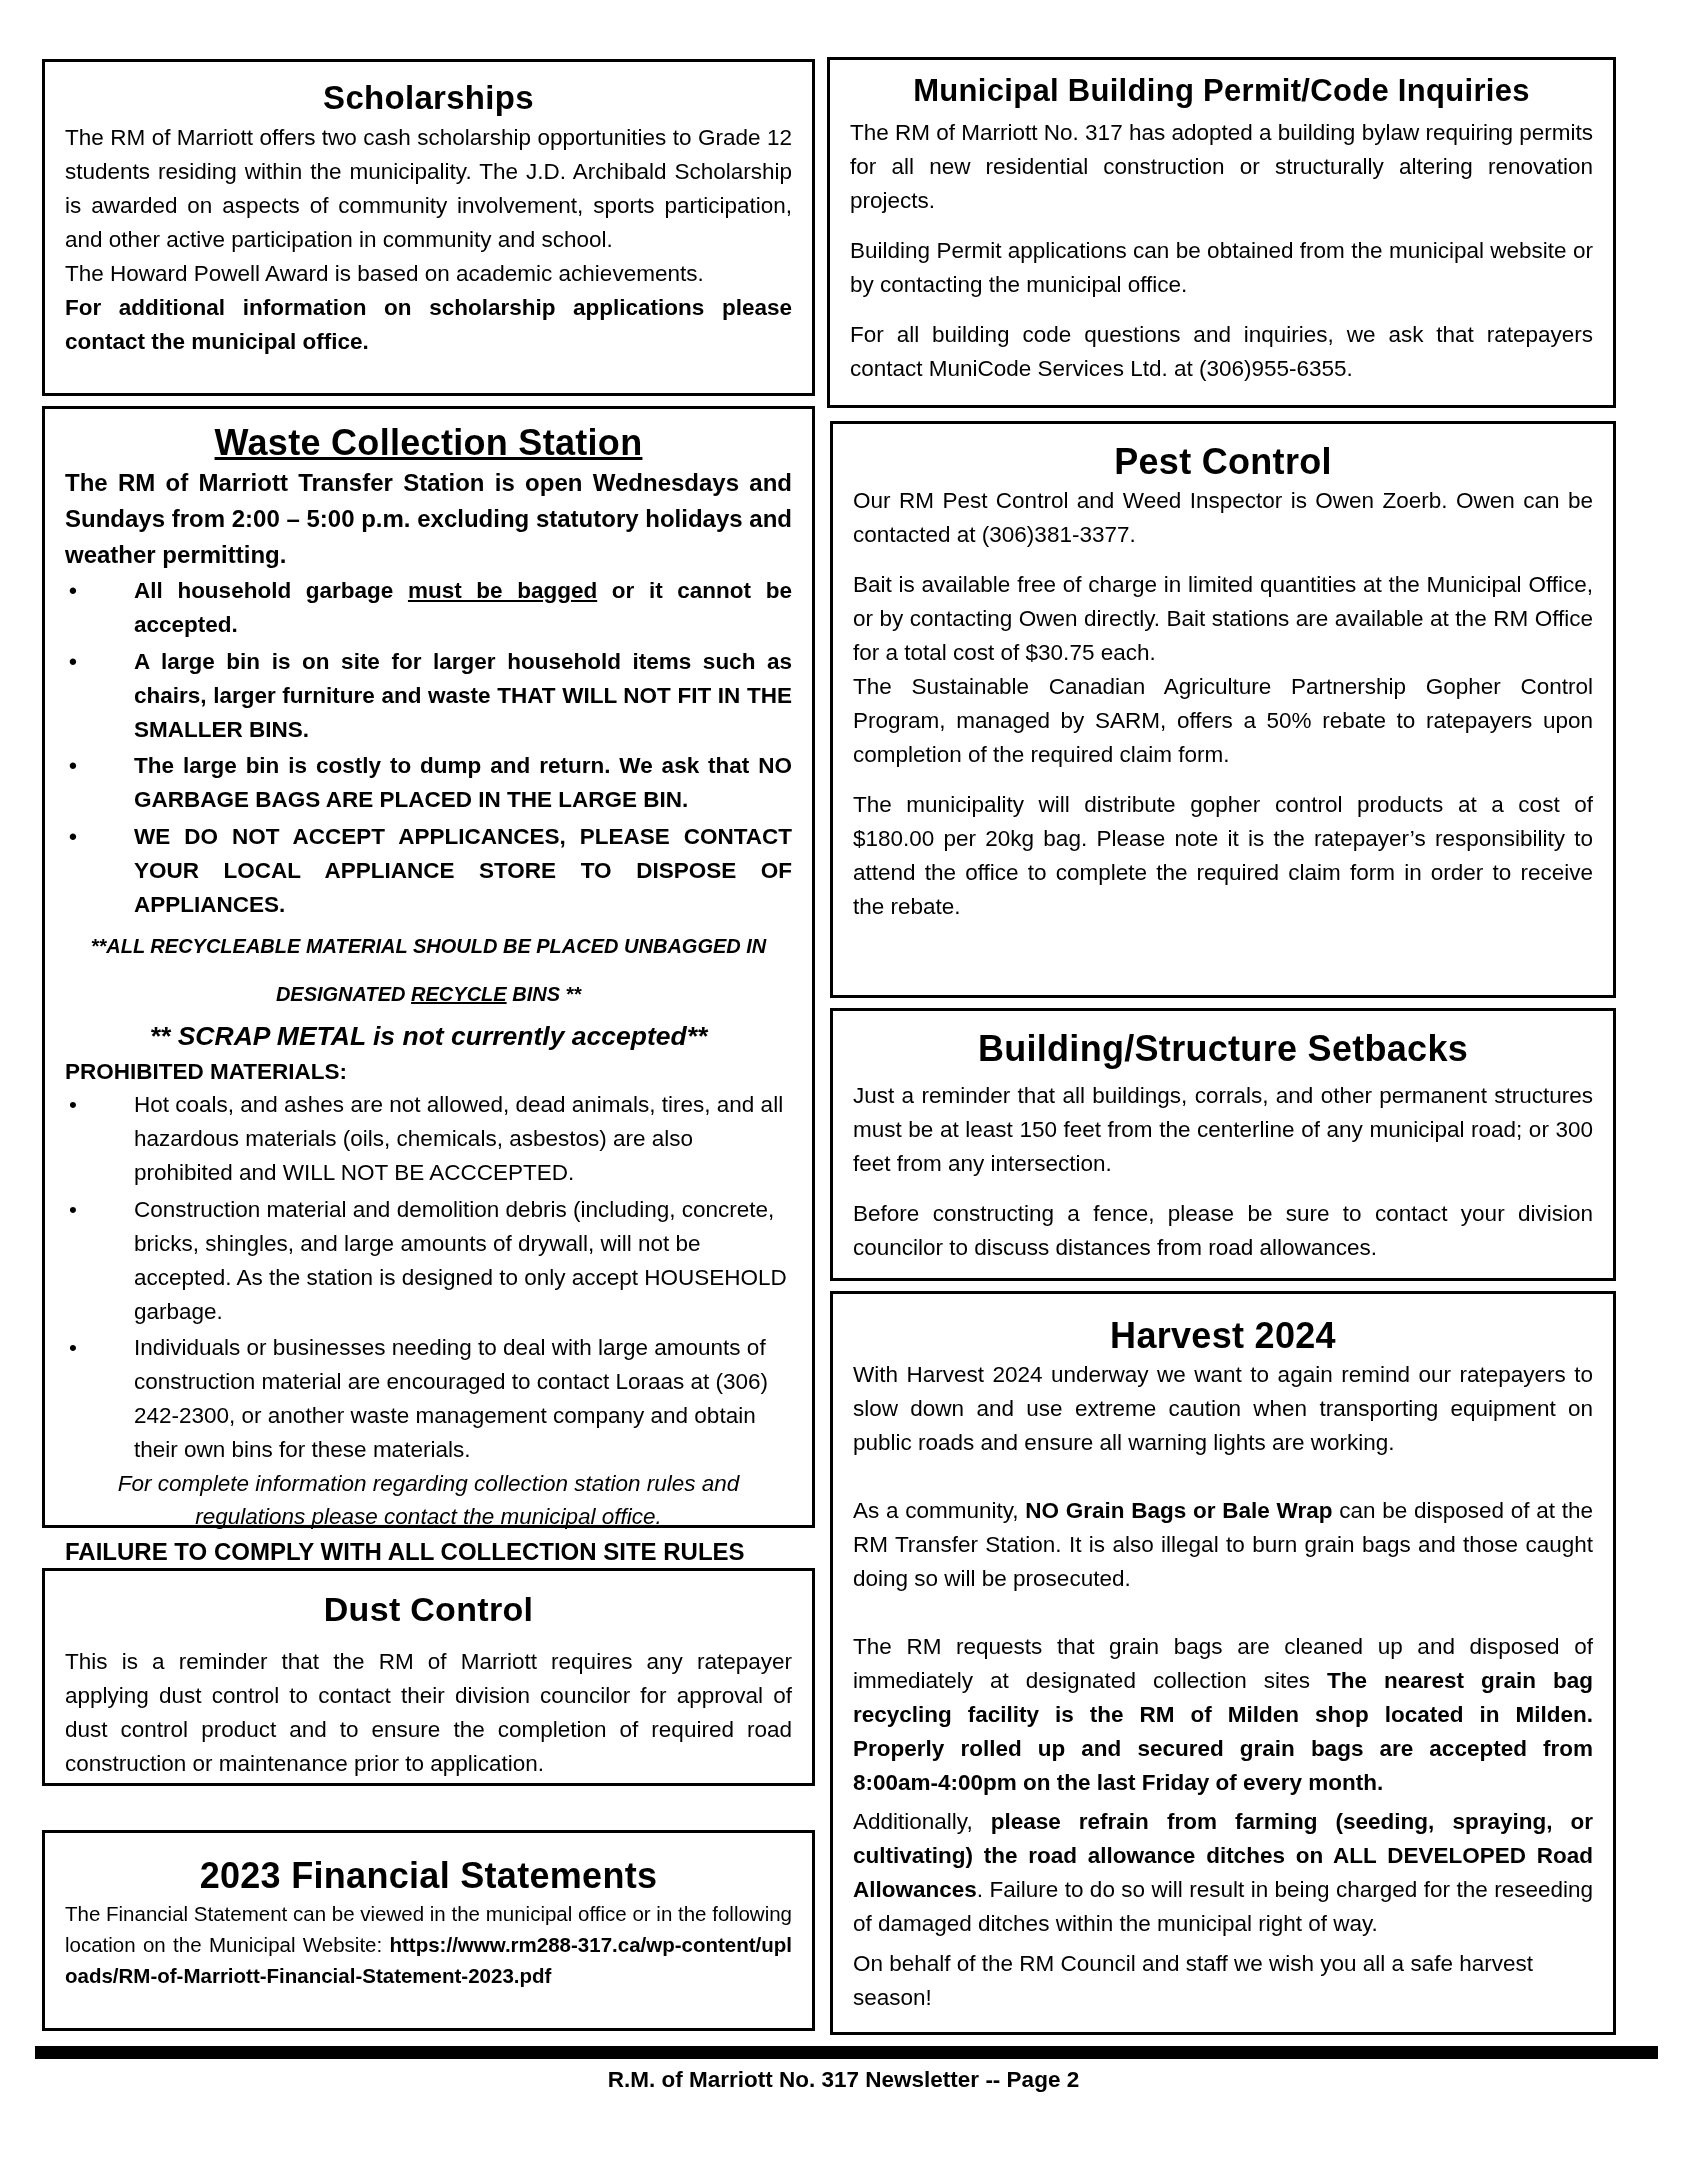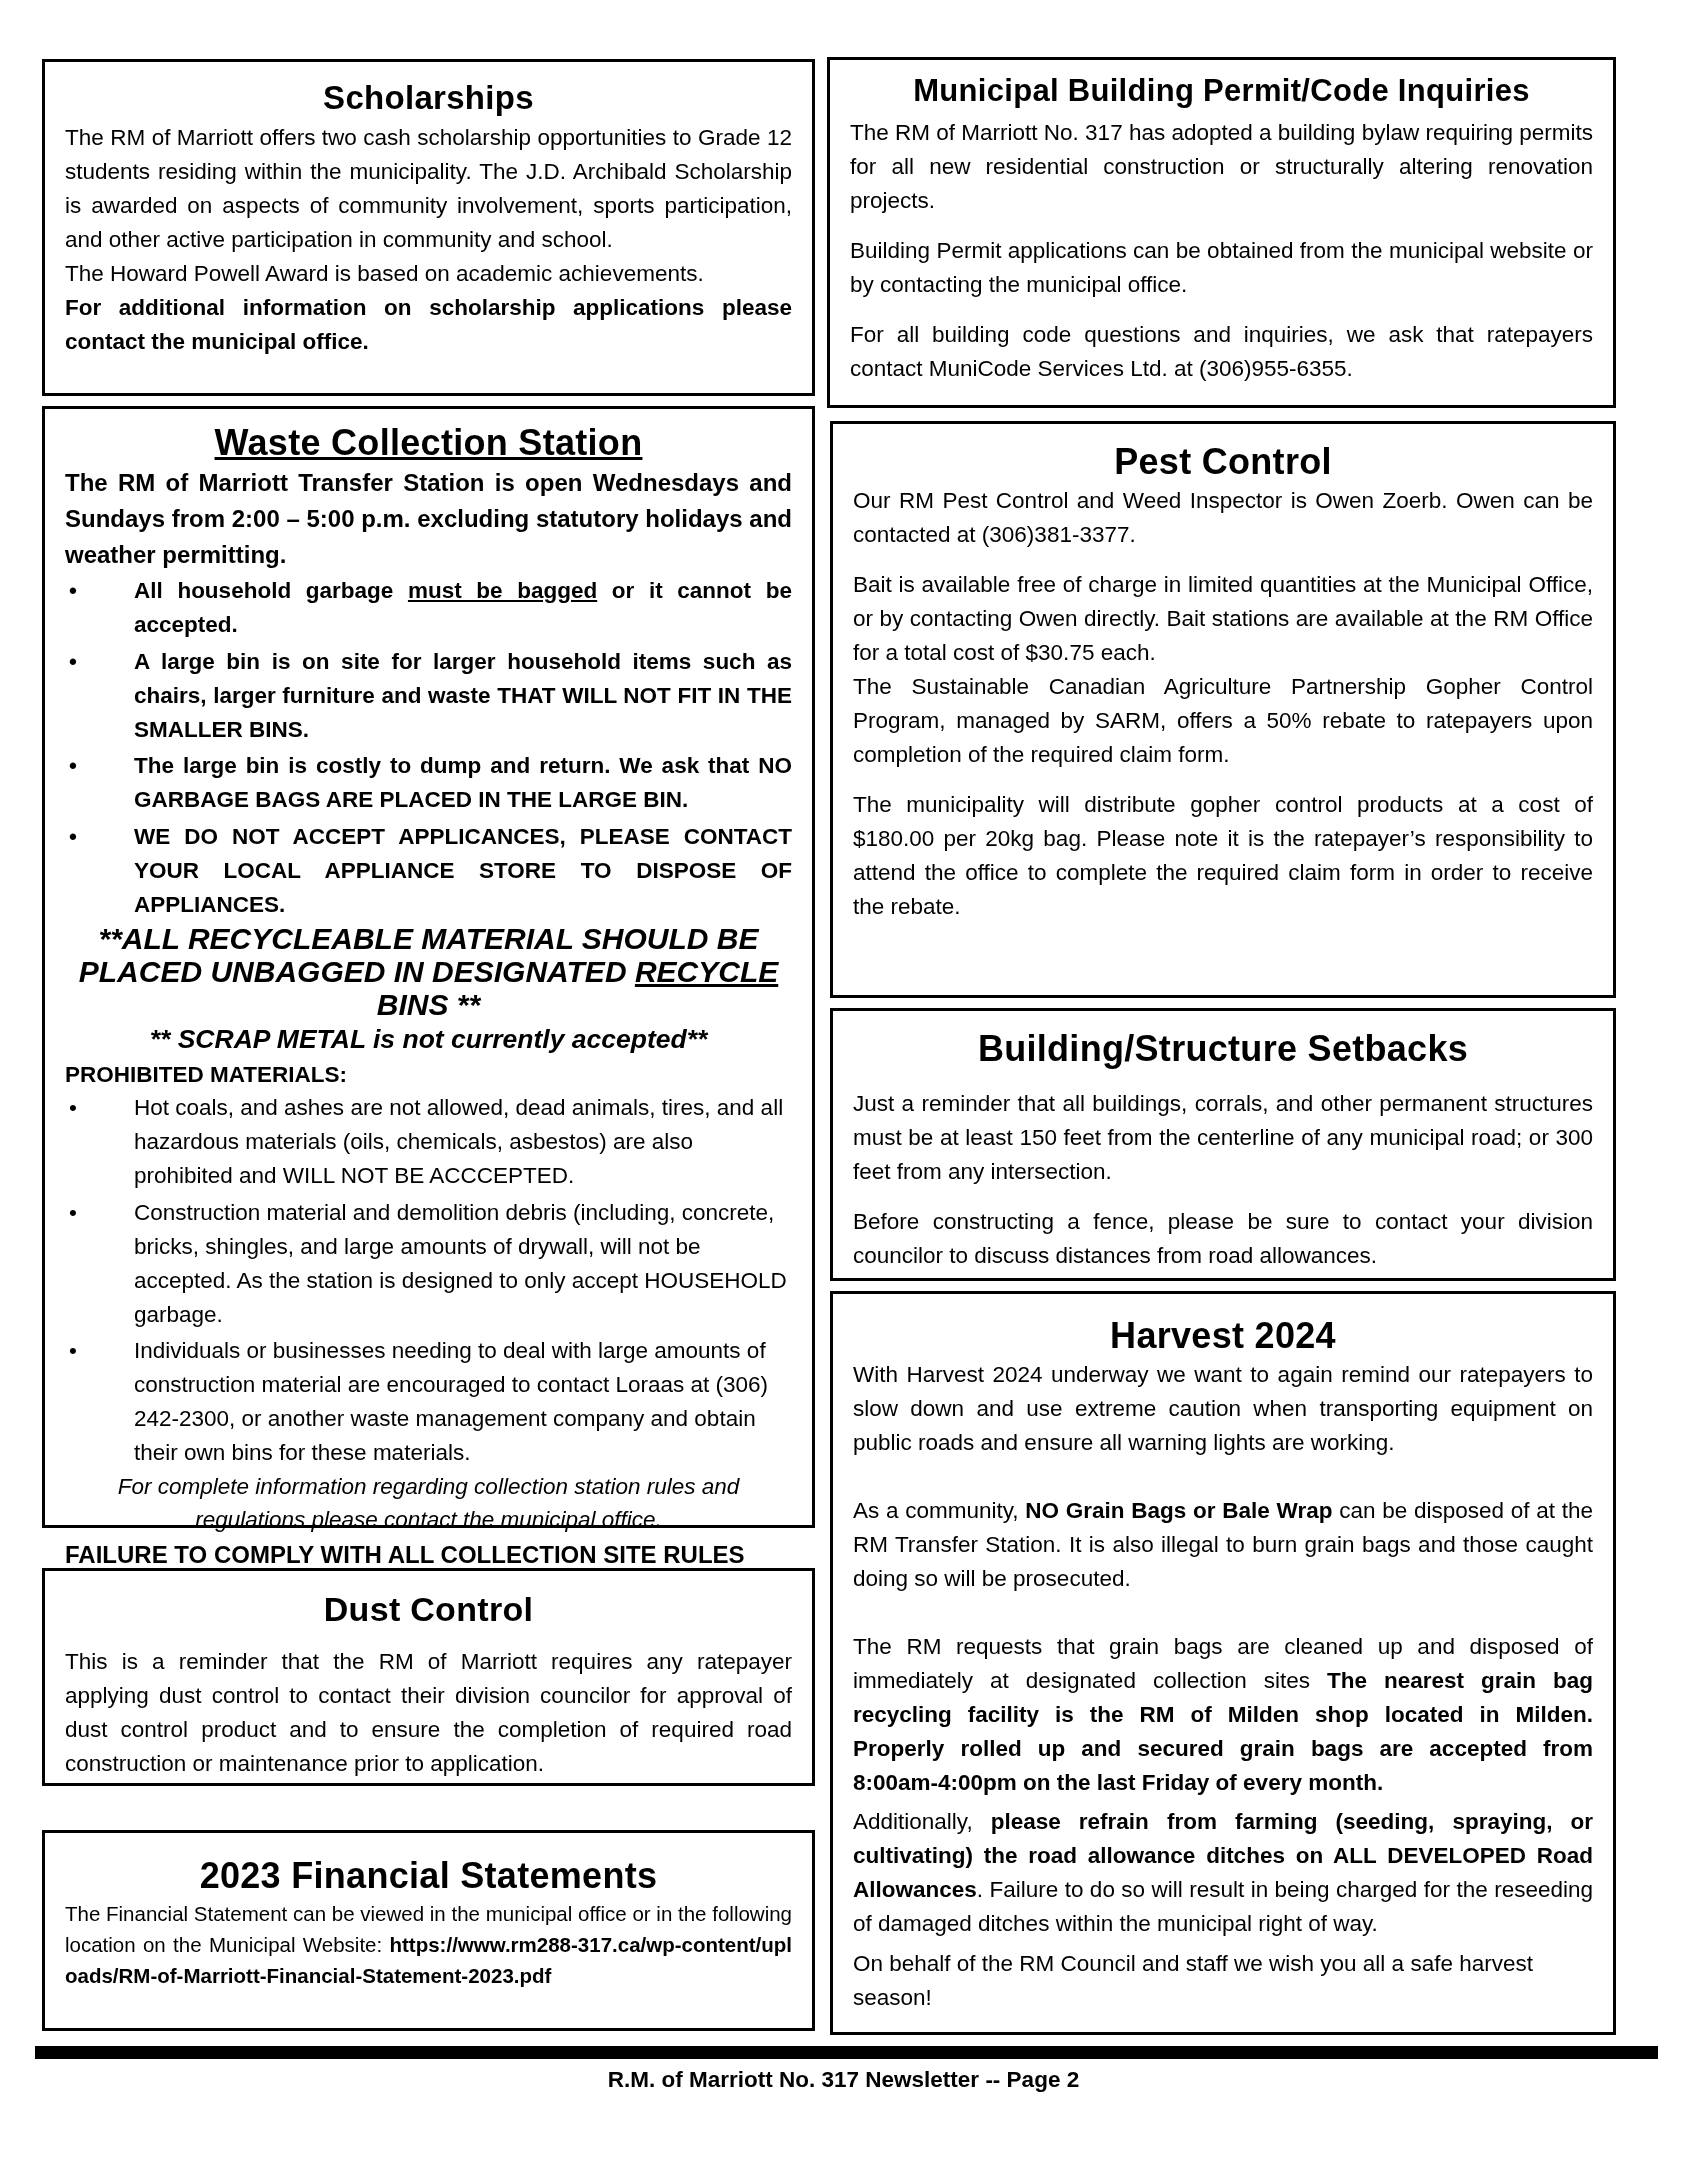--- a/index.html
+++ b/index.html
@@ -41,21 +41,21 @@
 
 <div class="box" style="left:42px; top:406px; width:773px; height:1122px; padding-top:12px;">
   <h2 class="title" style="font-size:36px; line-height:44px; margin-bottom:0;text-decoration:underline;">Waste Collection Station</h2>
   <p class="p bold" style="font-size:24px; line-height:36px;">The RM of Marriott Transfer Station is open Wednesdays and Sundays from 2:00 – 5:00 p.m. excluding statutory holidays and weather permitting.</p>
   <ul class="bul bold" style="margin-top:1.3px;">
     <li style="font-weight:bold; margin-bottom:2.6px;"><span class="dot">•</span><span>All household garbage </span><span class="u">must be bagged</span><span> or it cannot be accepted.</span></li>
     <li style="font-weight:bold; margin-bottom:2.6px;"><span class="dot">•</span><span>A large bin is on site for larger household items such as chairs, larger furniture and waste THAT WILL NOT FIT IN THE SMALLER BINS.</span></li>
     <li style="font-weight:bold; margin-bottom:2.6px;"><span class="dot">•</span><span>The large bin is costly to dump and return. We ask that NO GARBAGE BAGS ARE PLACED IN THE LARGE BIN.</span></li>
     <li style="font-weight:bold;"><span class="dot">•</span><span>WE DO NOT ACCEPT APPLICANCES, PLEASE CONTACT YOUR LOCAL APPLIANCE STORE TO DISPOSE OF APPLIANCES.</span></li>
   </ul>
-  <p class="p center bold ital" style="font-size:30px; line-height:33px;"><span>**ALL RECYCLEABLE MATERIAL SHOULD BE PLACED UNBAGGED IN DESIGNATED </span><span class="u">RECYCLE</span><span> BINS **</span></p>
+  <p class="p center bold ital" style="font-size:20px; line-height:48px;"><span>**ALL RECYCLEABLE MATERIAL SHOULD BE PLACED UNBAGGED IN DESIGNATED </span><span class="u">RECYCLE</span><span> BINS **</span></p>
   <p class="p center bold ital" style="font-size:26.5px; line-height:37px;text-align:center;">** SCRAP METAL is not currently accepted**</p>
   <p class="p left bold" style="line-height:33px;">PROHIBITED MATERIALS:</p>
   <ul class="bul">
     <li style="text-align:left; margin-bottom:2.6px;"><span class="dot">•</span><span>Hot coals, and ashes are not allowed, dead animals, tires, and all hazardous materials (oils, chemicals, asbestos) are also prohibited and WILL NOT BE ACCCEPTED.</span></li>
     <li style="text-align:left; margin-bottom:2.6px;"><span class="dot">•</span><span>Construction material and demolition debris (including, concrete, bricks, shingles, and large amounts of drywall, will not be accepted. As the station is designed to only accept HOUSEHOLD garbage.</span></li>
     <li style="text-align:left;"><span class="dot">•</span><span>Individuals or businesses needing to deal with large amounts of construction material are encouraged to contact Loraas at (306) 242-2300, or another waste management company and obtain their own bins for these materials.</span></li>
   </ul>
   <p class="p center ital" style="line-height:33px;">For complete information regarding collection station rules and regulations please contact the municipal office.</p>
   <p class="p left bold" style="font-size:24px; line-height:37px;">FAILURE TO COMPLY WITH ALL COLLECTION SITE RULES WILL RESULT IN LOSS OF SERVICE.</p>
 </div>
@@ -64,21 +64,21 @@
   <h2 class="title" style="font-size:36px; line-height:44px; margin-bottom:0;">Pest Control</h2>
   <p class="p">Our RM Pest Control and Weed Inspector is Owen Zoerb. Owen can be contacted at (306)381-3377.</p>
   <div class="gap"></div>
   <p class="p">Bait is available free of charge in limited quantities at the Municipal Office, or by contacting Owen directly. Bait stations are available at the RM Office for a total cost of $30.75 each.</p>
   <p class="p">The Sustainable Canadian Agriculture Partnership Gopher Control Program, managed by SARM, offers a 50% rebate to ratepayers upon completion of the required claim form.</p>
   <div class="gap"></div>
   <p class="p">The municipality will distribute gopher control products at a cost of $180.00 per 20kg bag. Please note it is the ratepayer’s responsibility to attend the office to complete the required claim form in order to receive the rebate.</p>
 </div>
 
 <div class="box" style="left:830px; top:1008px; width:786px; height:273px; padding-top:16px;">
-  <h2 class="title" style="font-size:36px; line-height:44px; margin-bottom:16px;">Building/Structure Setbacks</h2>
+  <h2 class="title" style="font-size:36px; line-height:44px; margin-bottom:8px;">Building/Structure Setbacks</h2>
   <p class="p">Just a reminder that all buildings, corrals, and other permanent structures must be at least 150 feet from the centerline of any municipal road; or 300 feet from any intersection.</p>
   <div class="gap"></div>
   <p class="p">Before constructing a fence, please be sure to contact your division councilor to discuss distances from road allowances.</p>
 </div>
 
 <div class="box" style="left:42px; top:1568px; width:773px; height:218px; padding-top:17px;">
   <h2 class="title" style="font-size:34px; line-height:42px; margin-bottom:14.6px;">Dust Control</h2>
   <p class="p">This is a reminder that the RM of Marriott requires any ratepayer applying dust control to contact their division councilor for approval of dust control product and to ensure the completion of required road construction or maintenance prior to application.</p>
 </div>
 

